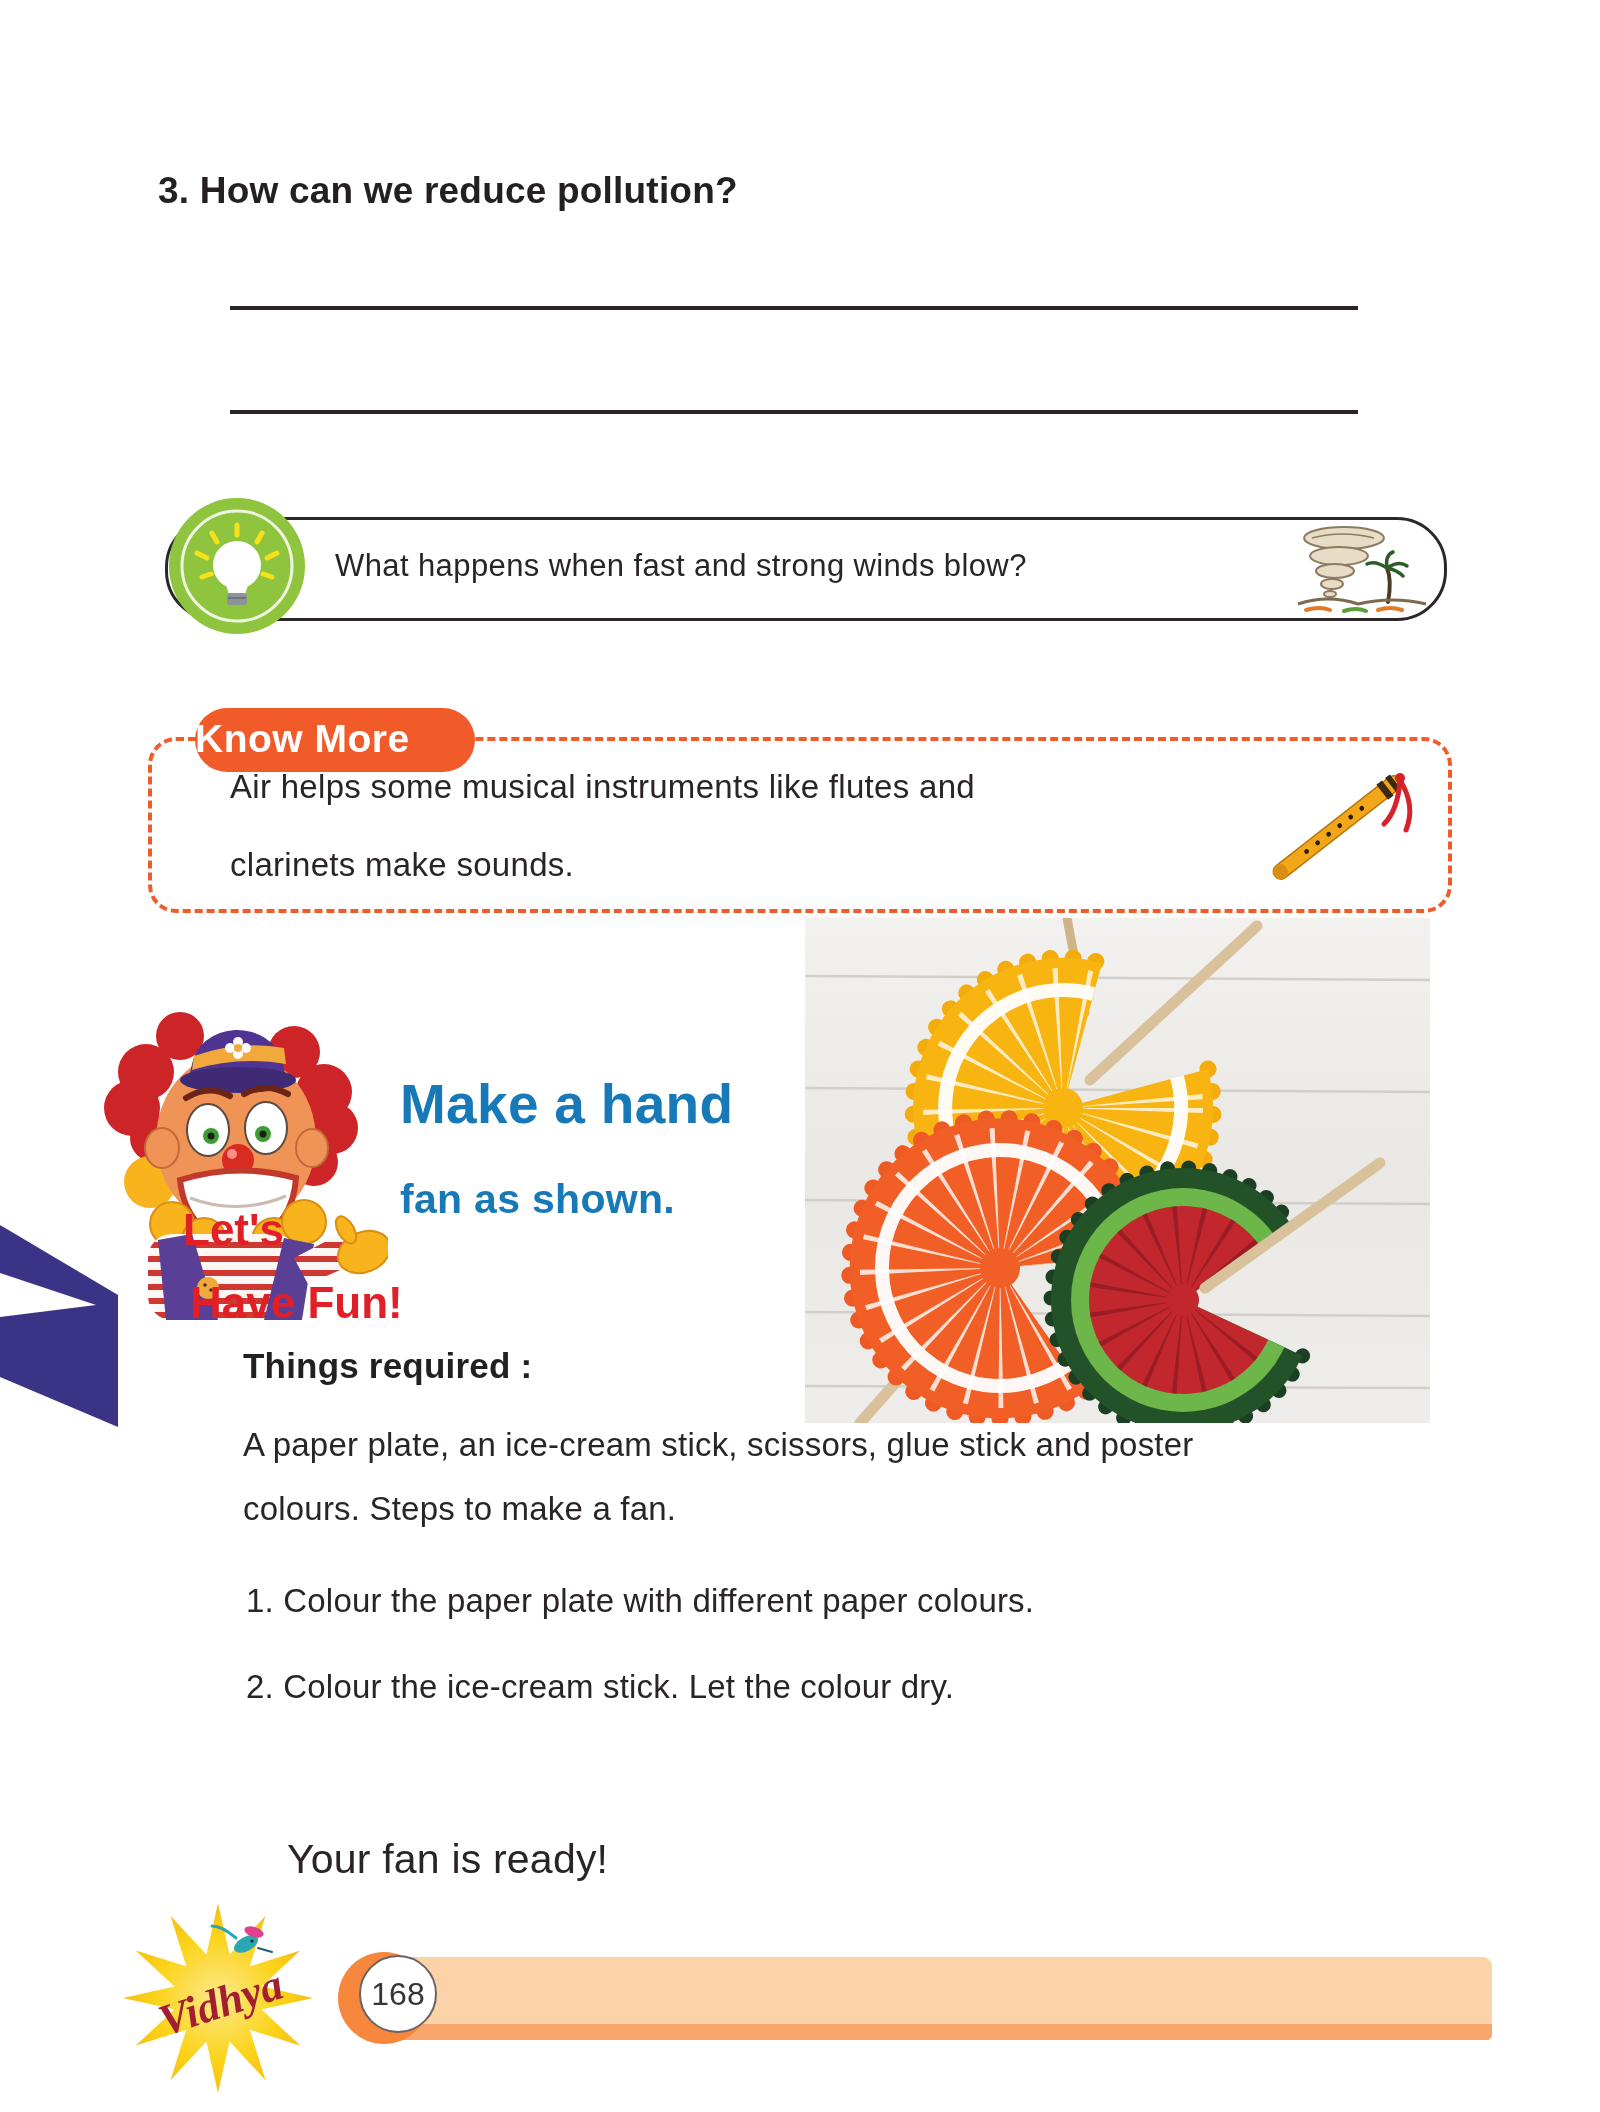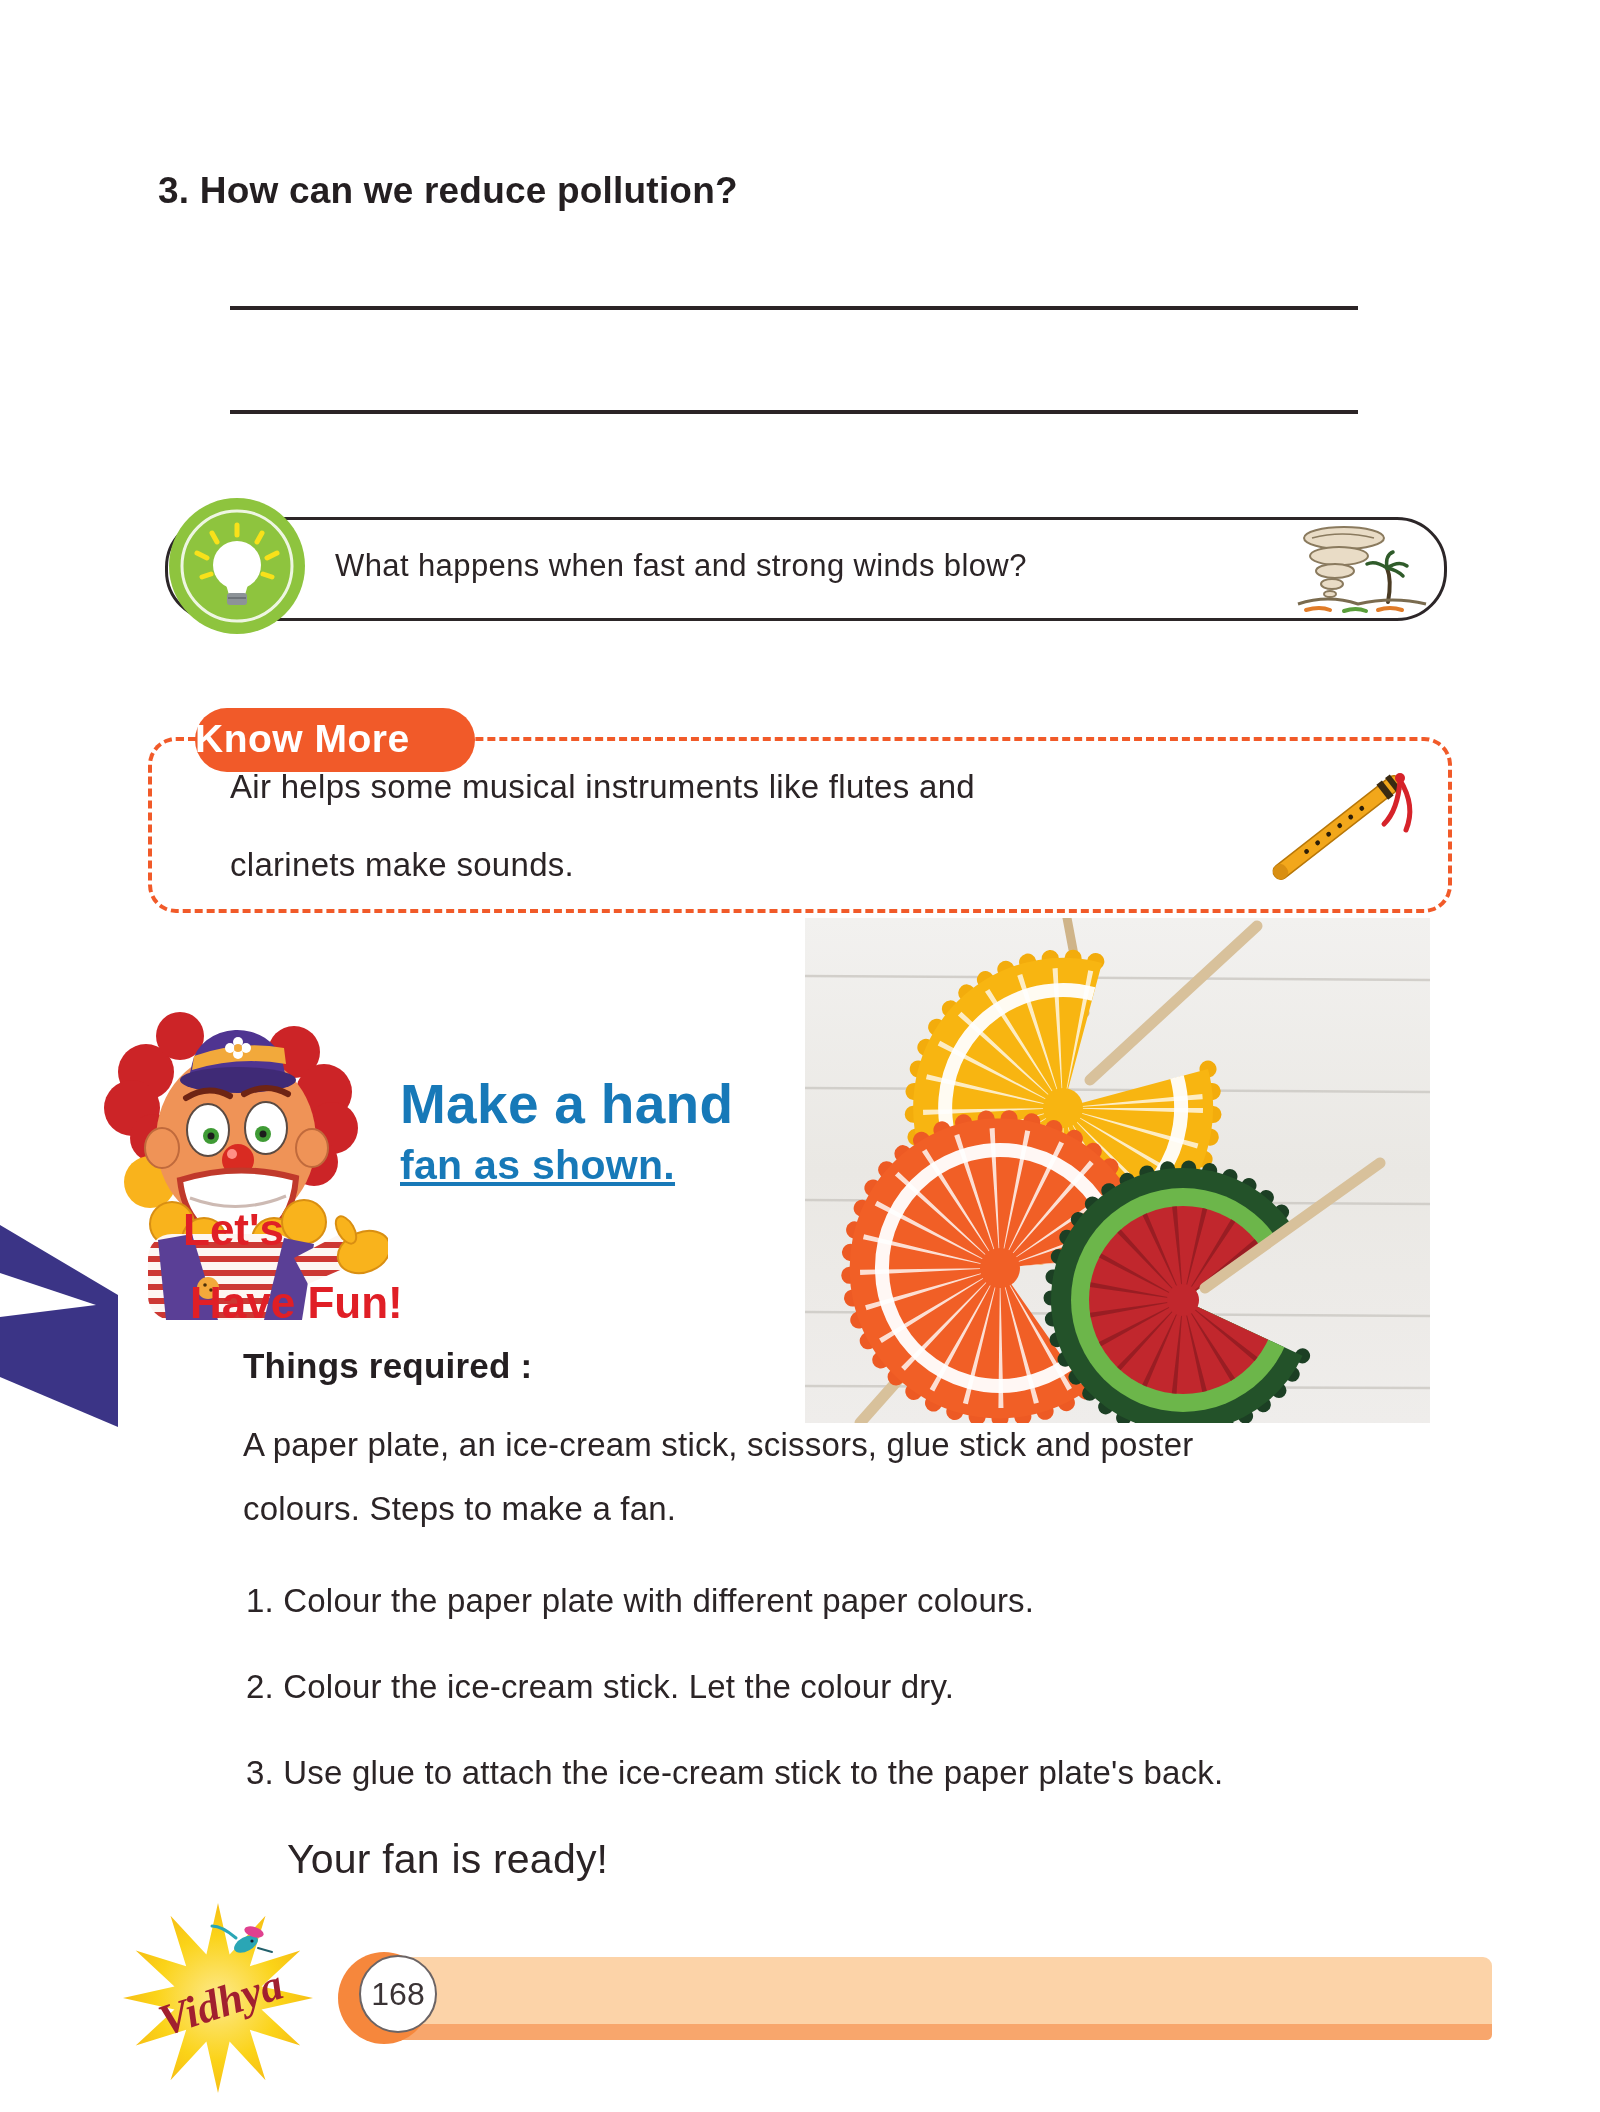--- a/index.html
+++ b/index.html
@@ -13,21 +13,21 @@
   .thinkbox{left:165px;top:517px;width:1276px;height:98px;border:3px solid #2c2628;border-radius:50px;background:#fff;}
   .think-text{left:335px;top:517px;width:930px;height:98px;line-height:98px;font-size:31px;letter-spacing:.4px;color:#2b2426;}
   
   .knowbox{left:148px;top:737px;width:1296px;height:168px;border:4px dashed #f15a29;border-radius:28px;background:#fff;}
   .knowtag{left:195px;top:708px;width:280px;height:64px;background:#f15a29;border-radius:34px;
            color:#fff;font-weight:bold;font-size:39px;text-align:left;line-height:62px;letter-spacing:.5px;}
   .knowline1{left:230px;top:768px;font-size:33px;letter-spacing:.3px;}
   .knowline2{left:230px;top:846px;font-size:33px;letter-spacing:.3px;}
   
   .blue1{left:400px;top:1072px;font-size:55px;font-weight:bold;color:#1779b8;letter-spacing:.3px;}
-  .blue2{left:400px;top:1142px;font-size:41px;font-weight:bold;color:#1779b8;letter-spacing:.3px;text-decoration:underline;}
+  .blue2{left:400px;top:1176px;font-size:41px;font-weight:bold;color:#1779b8;letter-spacing:.3px;}
   .lets1{left:183px;top:1205px;font-size:44px;font-weight:bold;color:#e01f26;}
   .lets2{left:190px;top:1278px;font-size:44px;font-weight:bold;color:#e01f26;}
   .things{left:243px;top:1346px;font-size:35px;font-weight:bold;color:#241f21;letter-spacing:.2px;}
   .para1{left:243px;top:1426px;font-size:33px;letter-spacing:.2px;}
   .para2{left:243px;top:1490px;font-size:33px;letter-spacing:.2px;}
   .step{left:246px;font-size:33px;letter-spacing:.2px;}
   .ready{left:287px;top:1836px;font-size:41px;letter-spacing:.2px;}
   
   .photo{left:805px;top:918px;width:625px;height:505px;overflow:hidden;background:#efedea;}
   
@@ -253,21 +253,20 @@
       </g>
       <line x1="400" y1="370" x2="575" y2="245" stroke="#d8c19b" stroke-width="11" stroke-linecap="round"></line>
     </svg>
   </div>
 
   <div class="abs things">Things required :</div>
   <div class="abs para1">A paper plate, an ice-cream stick, scissors, glue stick and poster</div>
   <div class="abs para2">colours. Steps to make a fan.</div>
   <div class="abs step" style="top:1582px;">1. Colour the paper plate with different paper colours.</div>
   <div class="abs step" style="top:1668px;">2. Colour the ice-cream stick. Let the colour dry.</div>
-  <div class="abs step" style="top:1754px;">3. Use glue to attach the ice-cream stick to the paper plate's back.</div>
   <div class="abs ready">Your fan is ready!</div>
 
   <div class="abs fbar">
     <div class="fbar-strip"></div>
   </div>
   <svg class="abs" style="left:108px;top:1898px;" width="220" height="200" viewBox="0 0 220 200">
     <defs>
       <radialGradient id="sunGrad" cx=".5" cy=".5" r=".6">
         <stop offset="0" stop-color="#fde98c"></stop>
           <stop offset=".55" stop-color="#fbd318"></stop>

